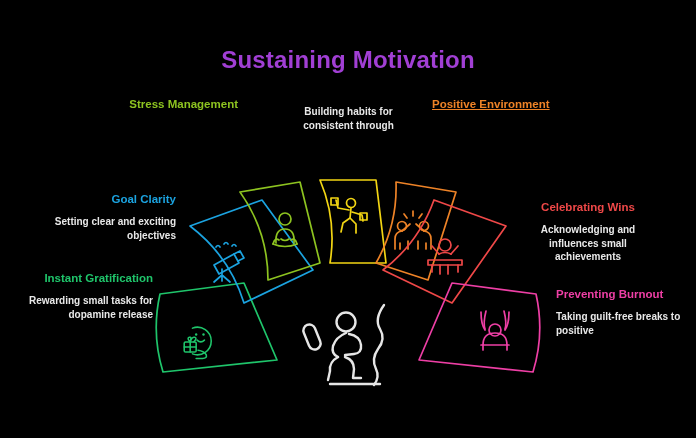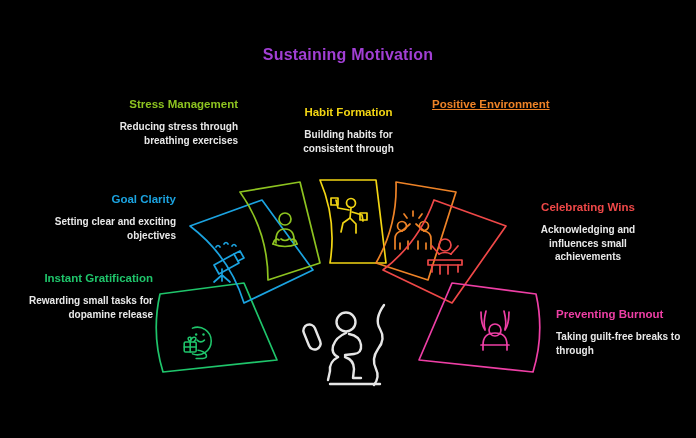--- a/index.html
+++ b/index.html
@@ -14,21 +14,21 @@
     background: #000000;
     overflow: hidden;
     font-family: "Liberation Sans", sans-serif;
   }
   #title {
     position: absolute;
     left: 0;
     top: 46px;
     width: 696px;
     text-align: center;
-    font-size: 16px;
+    font-size: 24px;
     font-weight: 600;
     color: #a13fd4;
     letter-spacing: 0.2px;
   }
   .label-block {
     position: absolute;
   }
   .label-head {
     font-size: 11.5px;
     font-weight: bold;
@@ -163,35 +163,33 @@
     <div class="label-desc">Rewarding small tasks for dopamine release</div>
   </div>
 
   <div class="label-block ta-r" style="left:38px; top:192px; width:138px;">
     <div class="label-head" style="color:#1ba3e0;">Goal Clarity</div>
     <div class="label-desc">Setting clear and exciting objectives</div>
   </div>
 
   <div class="label-block ta-r" style="left:118px; top:97px; width:120px;">
     <div class="label-head" style="color:#8dc320;">Stress Management</div>
-    <div class="label-desc">Reducing stress through breathing exercises</div>
   </div>
 
   <div class="label-block ta-c" style="left:282px; top:105px; width:133px;">
-    <div class="label-head" style="color:#f2d513;">Habit Formation</div>
     <div class="label-desc">Building habits for consistent through</div>
   </div>
 
   <div class="label-block ta-l" style="left:432px; top:97px; width:120px;">
     <div class="label-head" style="color:#ee8327;text-decoration:underline;">Positive Environment</div>
   </div>
 
   <div class="label-block ta-l" style="left:518px; top:200px; width:140px;text-align:center;">
     <div class="label-head" style="color:#ef4848;">Celebrating Wins</div>
     <div class="label-desc">Acknowledging and influences small achievements</div>
   </div>
 
   <div class="label-block ta-l" style="left:556px; top:287px; width:136px;">
-    <div class="label-head" style="color:#ee3fa5;margin-top:20px;">Preventing Burnout</div>
-    <div class="label-desc">Taking guilt-free breaks to through</div>
+    <div class="label-head" style="color:#ee3fa5;">Preventing Burnout</div>
+    <div class="label-desc">Taking guilt-free breaks to positive</div>
   </div>
 
 </div>
 
 </body></html>

